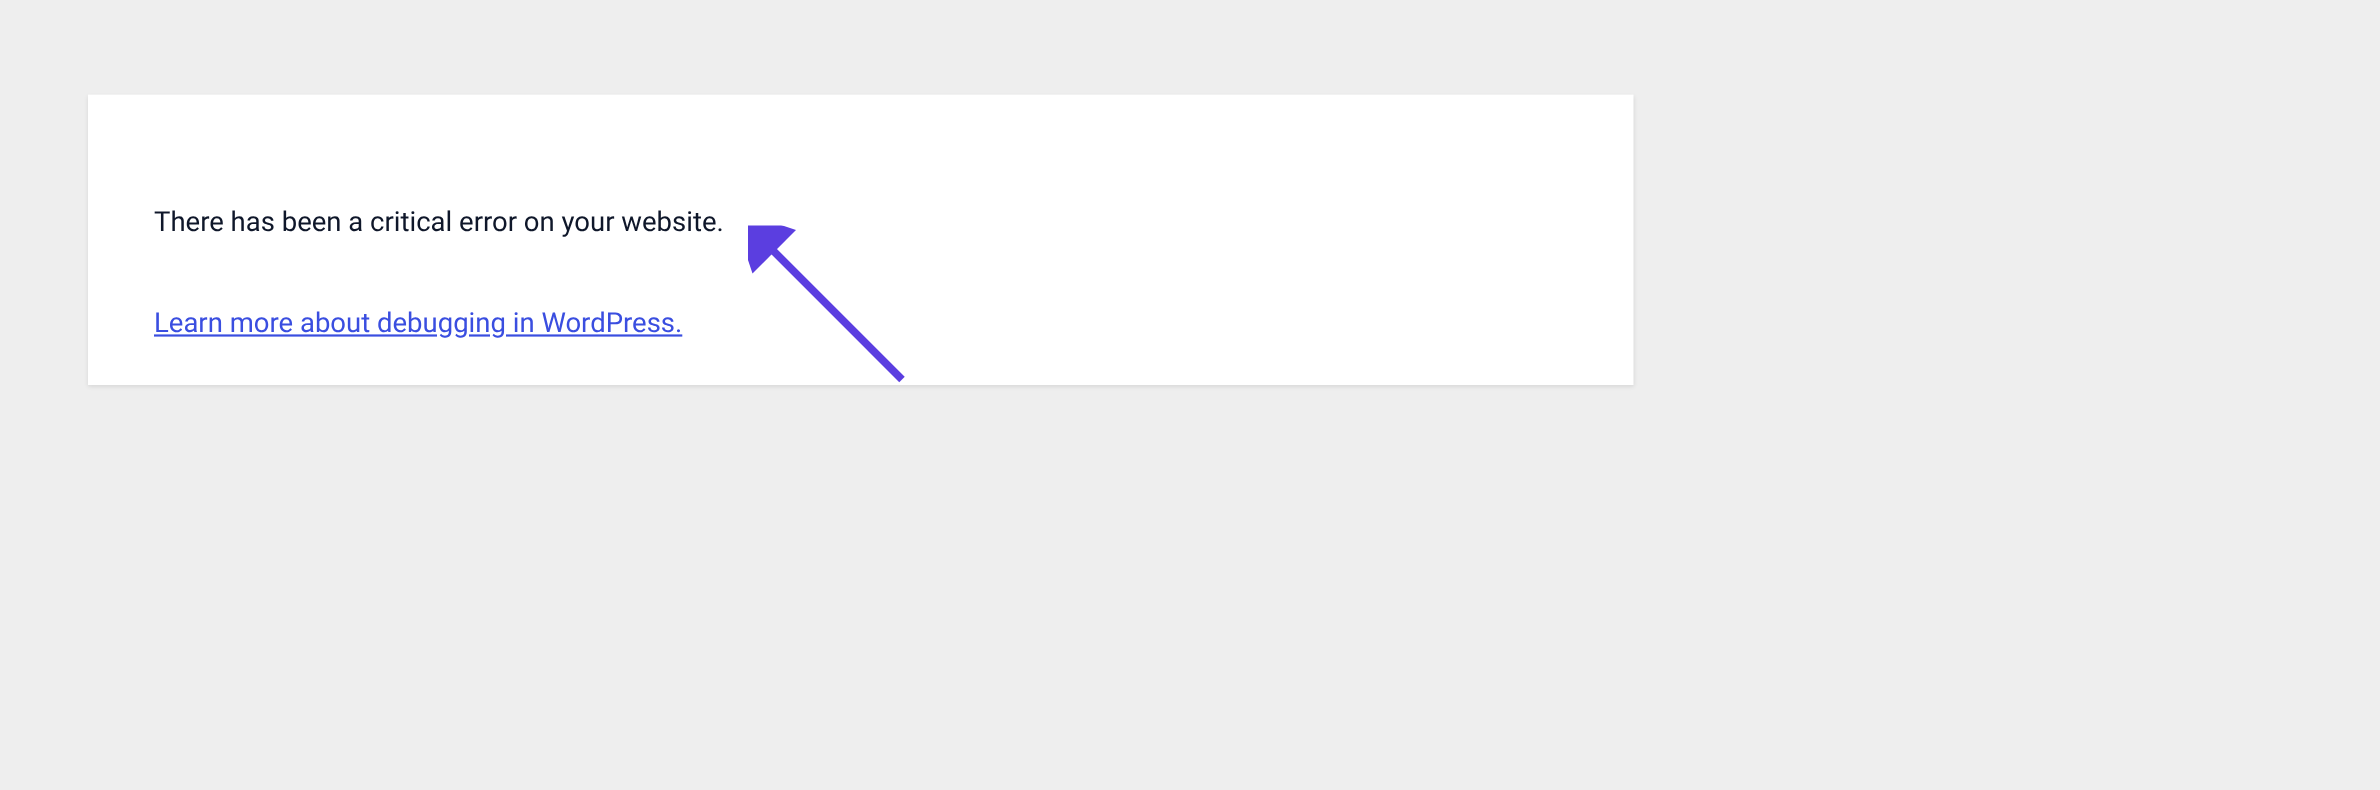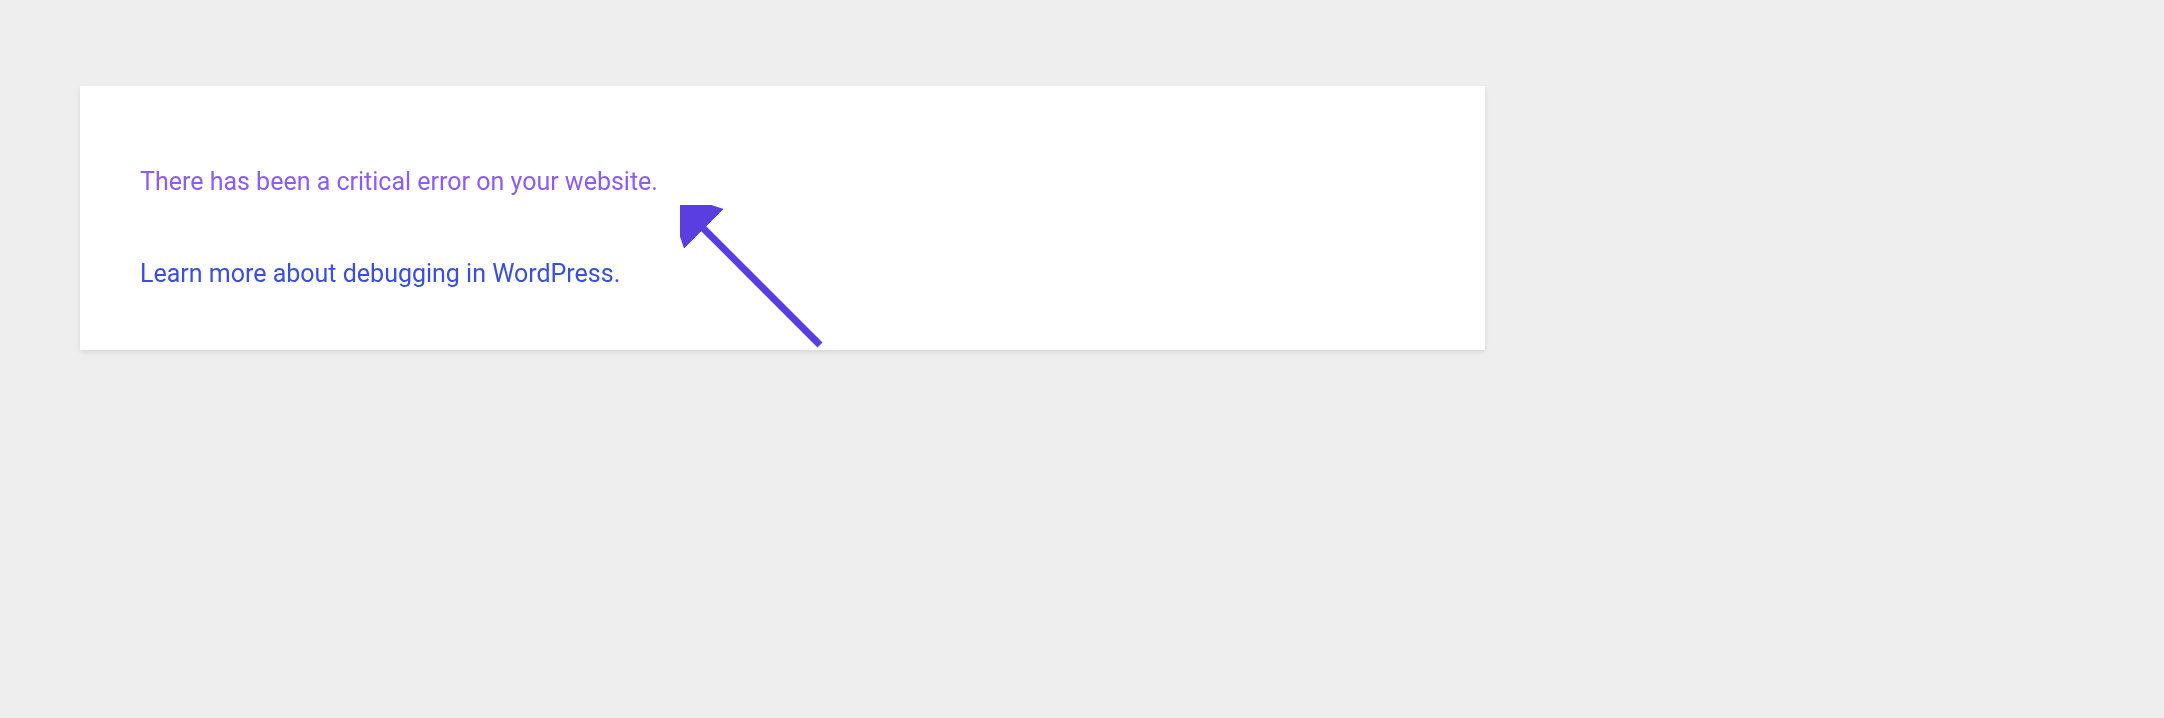--- a/index.html
+++ b/index.html
@@ -19,27 +19,29 @@
       left: 80px;
       top: 86px;
       width: 1405px;
       height: 264px;
       background-color: #ffffff;
       box-shadow: 0 2px 4px rgba(0,0,0,0.1);
       padding: 80px 60px 60px 60px;
     }
     .error-message {
       font-size: 25px;
-      color: #8b5cf6;
+      color: #0f172a;
       margin-bottom: 60px;
       line-height: 1.3;
+      margin-top: 21px;
     }
     .debug-link {
       font-size: 25px;
       color: #3a4ee0;
+      text-decoration: underline;
       cursor: pointer;
       display: inline-block;
     }
     .annotation-arrow {
       position: absolute;
       left: 680px;
       top: 205px;
       pointer-events: none;
     }
   </style>

